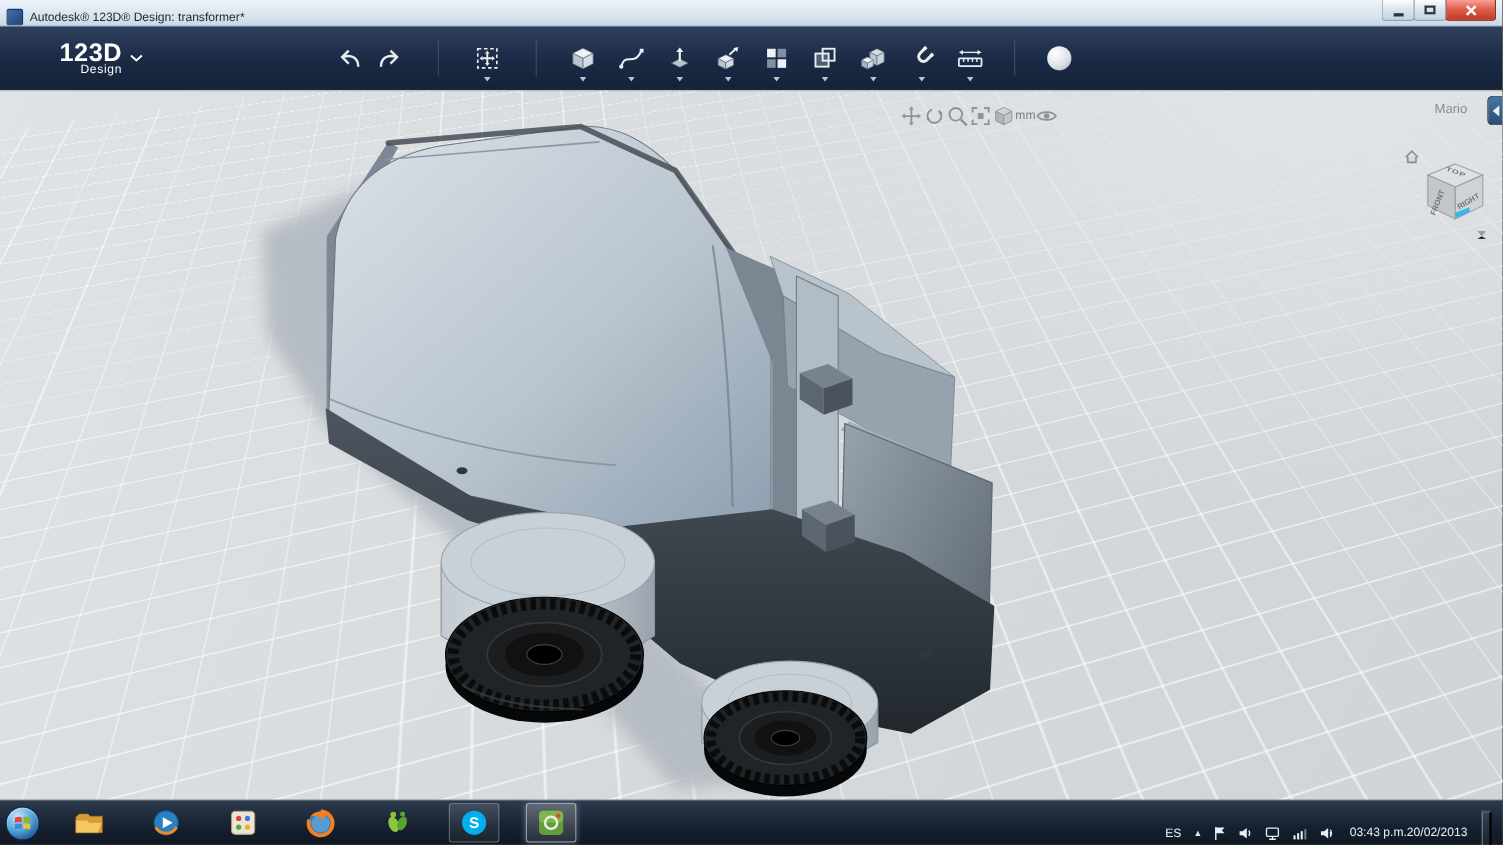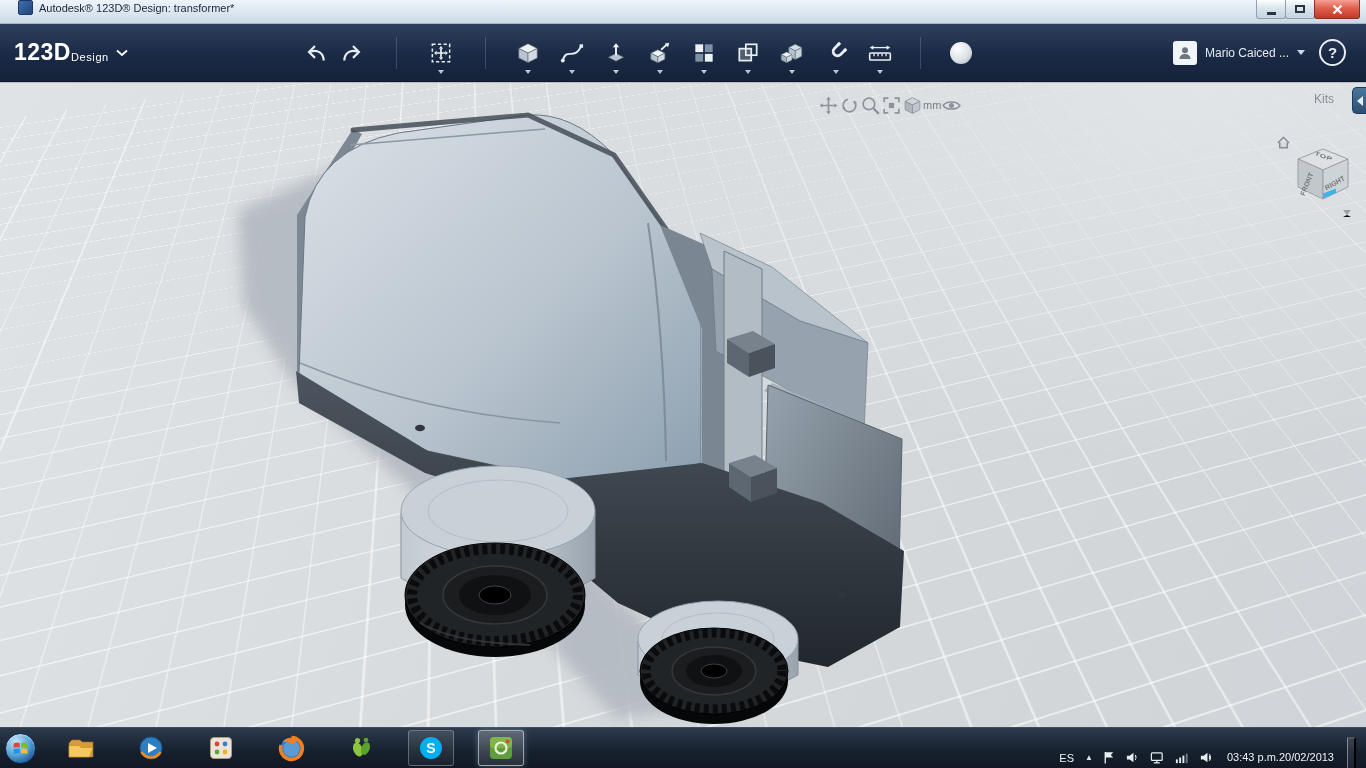--- a/index.html
+++ b/index.html
@@ -1,33 +1,33 @@
 <!DOCTYPE html>
 <html><head>
 <meta charset="utf-8">
 <style>
   html,body{margin:0;padding:0;background:#000;}
   *{box-sizing:border-box;font-family:"Liberation Sans",sans-serif;-webkit-font-smoothing:antialiased;}
   .screen{position:relative;width:1366px;height:768px;overflow:hidden;background:#d8dbde;}
 
   
-  .titlebar{position:relative;height:24px;background:linear-gradient(#eef4fa,#d6e2ee 70%,#c9d8e7);border-bottom:1px solid #aab8c6;display:flex;align-items:flex-start;padding:0 18px;}
+  .titlebar{position:relative;height:24px;background:linear-gradient(#eef4fa,#d6e2ee 70%,#c9d8e7);border-bottom:1px solid #aab8c6;display:flex;align-items:flex-end;padding:0 6px;}
   .titlebar-left{display:flex;align-items:center;gap:6px;}
   .app-ico{width:15px;height:15px;border-radius:2px;background:linear-gradient(135deg,#3e6fae,#23457a);border:1px solid #1c3763;display:inline-block;}
   .title-text{font-size:11px;color:#1c2630;}
   .win-btns{position:absolute;top:0;right:6px;display:flex;}
   .win-btn{width:30px;height:19px;margin-left:-1px;border:1px solid #90a0b0;border-top:none;border-radius:0 0 3px 3px;background:linear-gradient(#fdfefe,#dbe5ee 45%,#c4d3e1);display:flex;align-items:center;justify-content:center;padding:0;}
   .win-btn.close{width:46px;background:linear-gradient(#f6a196,#e0604d 45%,#c03a27);border-color:#8d2f20;}
   .glyph-min{width:9px;height:3px;background:#2a3540;margin-top:8px;}
   .glyph-max{width:10px;height:8px;border:2px solid #2a3540;background:transparent;}
 
   
   .toolbar{height:58px;background:linear-gradient(#2e3f5d,#1a2a45 55%,#152338);border-bottom:1px solid #0e1a2c;display:flex;align-items:center;padding:0 14px;position:relative;}
   .logo{display:flex;align-items:center;gap:7px;border:none;background:none;padding:0;}
-  .logo-col{display:flex;align-items:flex-end;}
+  .logo-col{display:flex;flex-direction:column;align-items:flex-end;margin-left:40px;}
   .logo-123d{font-size:23px;font-weight:700;color:#fff;line-height:21px;letter-spacing:.5px;}
   .logo-design{font-size:11px;font-weight:400;color:#fff;line-height:11px;letter-spacing:.6px;}
   .tb-btn{width:38px;height:42px;background:none;border:none;display:flex;align-items:center;justify-content:center;padding:0;}
   .tool{width:40px;height:46px;background:none;border:none;display:flex;align-items:center;justify-content:center;position:relative;padding:0;}
   .tool .caret{position:absolute;bottom:2px;left:50%;transform:translateX(-50%);width:0;height:0;border-left:3.5px solid transparent;border-right:3.5px solid transparent;border-top:4px solid #b9c6d4;}
   .tb-divider{width:1px;height:32px;background:rgba(255,255,255,.16);}
   .tools-group{display:flex;align-items:center;gap:4px;}
   .sphere{width:22px;height:22px;border-radius:50%;background:radial-gradient(circle at 35% 30%,#ffffff,#dde2e6 55%,#a9b1b8);display:inline-block;}
   .tb-right{margin-left:auto;display:flex;align-items:center;gap:14px;padding-right:6px;}
   .account{display:flex;align-items:center;gap:8px;background:none;border:none;padding:0;}
@@ -215,35 +215,20 @@
         <span class="caret"></span>
       </button>
     </div>
 
     <div class="tb-divider" style="margin-left:20px"></div>
 
     <button class="tool" style="margin-left:20px">
       <span class="sphere"></span>
     </button>
 
-    <div class="tb-right">
-      <button class="account">
-        <span class="avatar">
-          <svg width="16" height="16" viewBox="0 0 16 16">
-              <circle cx="8" cy="5.2" r="3" fill="#6d7680"></circle>
-              <path d="M2.5,14 C2.5,10.5 5,9 8,9 C11,9 13.5,10.5 13.5,14 Z" fill="#6d7680"></path>
-            </svg>
-        </span>
-        <span class="uname">Mario Caiced ...</span>
-        <span class="chev-sm"></span>
-      </button>
-      <button class="help">
-        <span>?</span>
-      </button>
-    </div>
   </div>
 
   <div class="viewport">
     <div class="grid"></div>
     <div class="grid-fade"></div>
 
     <svg class="model" viewBox="0 0 1366 645">
       <defs>
         <linearGradient id="gBody" x1="0" y1="0" x2="1" y2="1">
           <stop offset="0" stop-color="#dbe1e7"></stop>
@@ -371,21 +356,21 @@
       </button>
       <button class="units-badge">mm</button>
       <button>
         <svg width="21" height="21" viewBox="0 0 20 20">
           <path d="M2,10 C5,5.5 15,5.5 18,10 C15,14.5 5,14.5 2,10 Z" stroke="#8d939a" stroke-width="1.5" fill="none"></path>
           <circle cx="10" cy="10" r="2.4" fill="#8d939a"></circle>
         </svg>
       </button>
     </div>
 
-    <button class="kits">Kits</button>
+    <button class="kits">Mario</button>
     <button class="collapse-tab">
       <span class="tri-left"></span>
     </button>
 
     <div class="viewcube-wrap">
       <button class="vc-home">
         <svg width="15" height="15" viewBox="0 0 16 16">
           <path d="M2,8.5 L8,2.5 L14,8.5" stroke="#878d94" stroke-width="1.6" fill="none"></path>
           <path d="M4,8 V13.5 H12 V8" stroke="#878d94" stroke-width="1.6" fill="#d6dade"></path>
         </svg>

